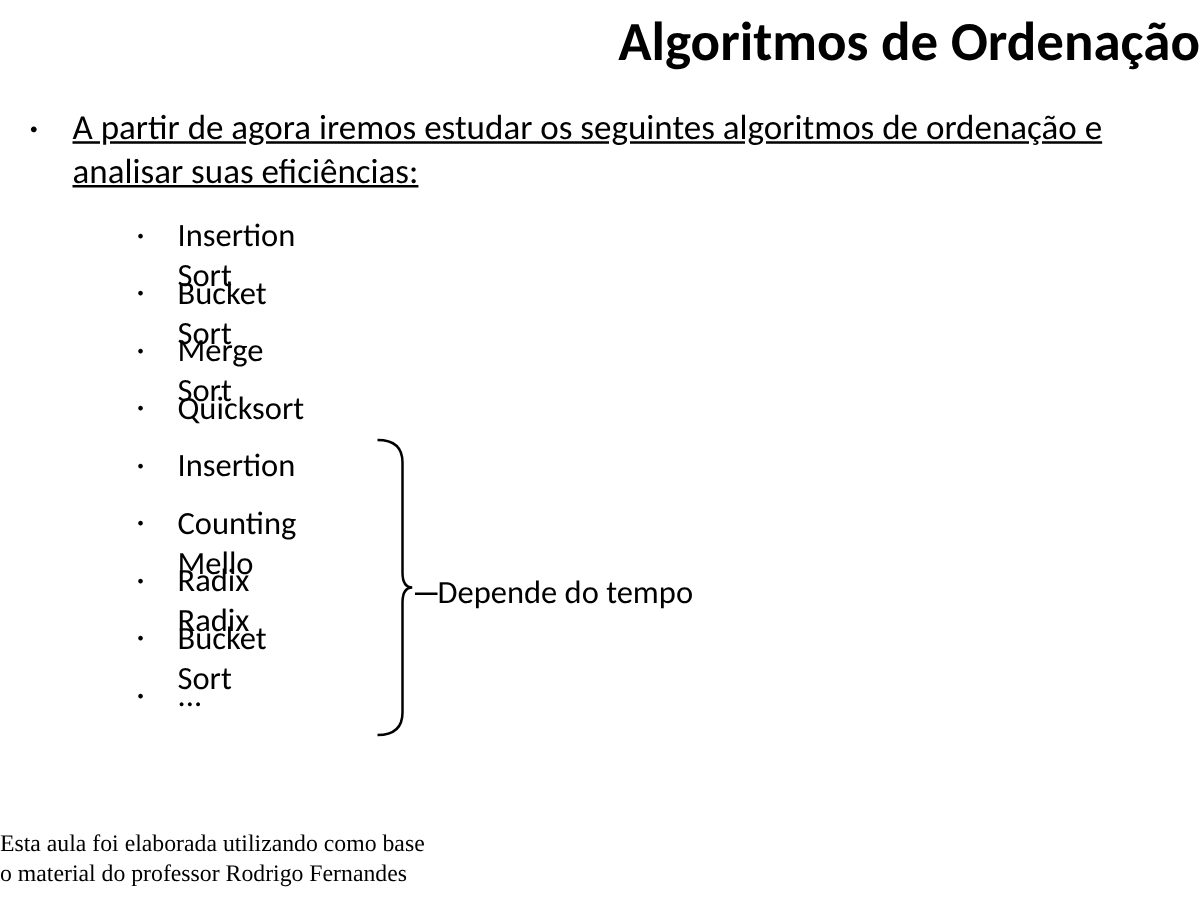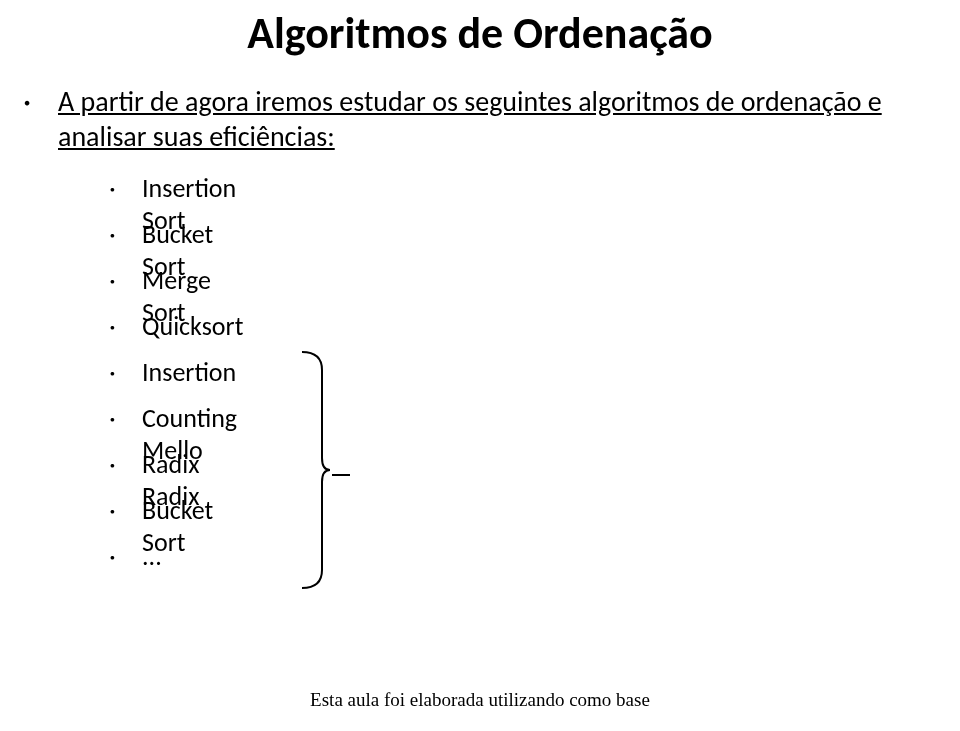--- a/index.html
+++ b/index.html
@@ -16,21 +16,21 @@
     position: relative;
     width: 960px;
     height: 731px;
     box-sizing: border-box;
   }
   .title {
     position: absolute;
     top: 6px;
     left: 0;
     right: 0;
-    text-align: center;
+    text-align: right;
     font-size: 44px;
     font-weight: 600;
   }
   .intro-row {
     position: absolute;
     top: 84px;
     left: 0;
     width: 960px;
   }
   .intro-bullet {
@@ -92,21 +92,21 @@
     top: 474px;
     width: 18px;
     height: 2px;
     background: #000;
   }
   .footer {
     position: absolute;
     bottom: 18px;
     left: 0;
     right: 0;
-    text-align: center;
+    text-align: left;
     font-family: "Times New Roman", Times, serif;
     font-size: 19px;
     line-height: 1.3;
   }
 </style>
 </head>
 <body>
 
 <div class="slide">
 
@@ -156,18 +156,20 @@
     </div>
   </div>
 
   <div class="bracket">
     <svg width="30" height="240" viewBox="0 0 30 240">
       <path d="M2 2 Q22 2 22 20 L22 108 Q22 120 30 120 Q22 120 22 132 L22 220 Q22 238 2 238" fill="none" stroke="#000" stroke-width="2"></path>
     </svg>
   </div>
 
   <div class="note-line"></div>
+  <div class="note">Depende do tempo</div>
 
   <div class="footer">
     <div>Esta aula foi elaborada utilizando como base</div>
+    <div>o material do professor Rodrigo Fernandes</div>
   </div>
 
 </div>
 
 </body></html>

